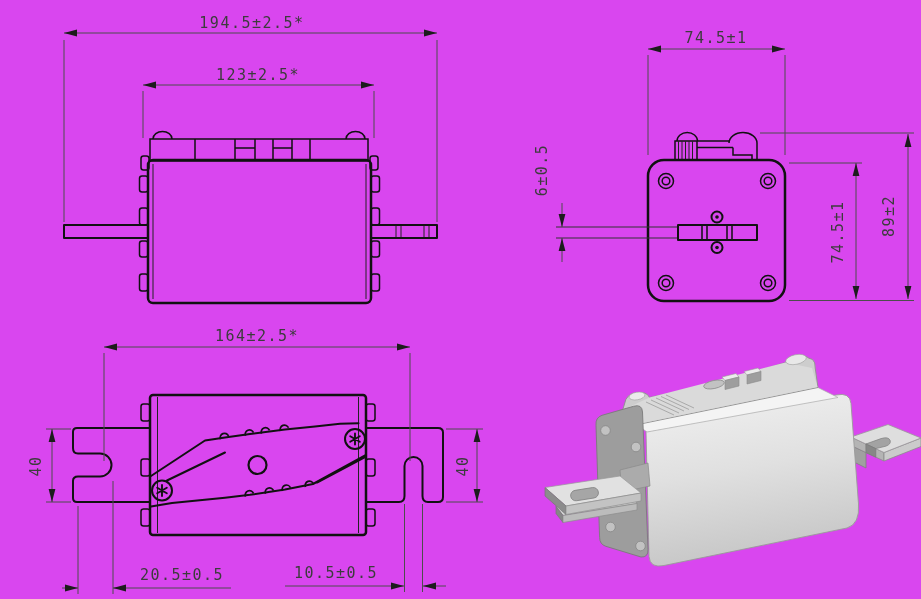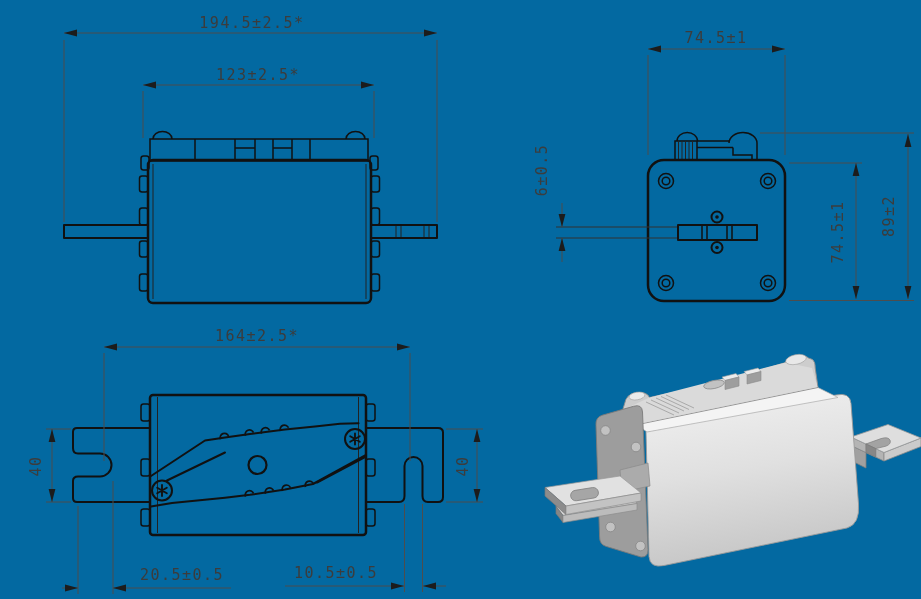--- a/index.html
+++ b/index.html
@@ -1,16 +1,16 @@
 <!DOCTYPE html>
 <html><head>
 <meta charset="utf-8">
 <style>
   html,body{margin:0;padding:0;background:#fff;}
-  #stage{width:921px;height:599px;position:relative;background:#0369a1;overflow:hidden;}
+  #stage{width:921px;height:599px;position:relative;background:#d946ef;overflow:hidden;}
   .outline{fill:none;stroke:#111;stroke-width:2.5;stroke-linejoin:round;stroke-linecap:round}
   .med{fill:none;stroke:#111;stroke-width:2;stroke-linejoin:round;stroke-linecap:round}
   .thin{fill:none;stroke:#111;stroke-width:1.5}
   .hair{fill:none;stroke:#222;stroke-width:1}
   .dim{fill:none;stroke:#4d4d4d;stroke-width:1}
   .arr{fill:#1c1c1c;stroke:none}
   .dimtxt{font-family:"DejaVu Sans Mono",monospace;font-size:15px;fill:#3c3c3c;letter-spacing:1.5px}
 </style>
 </head>
 <body>

